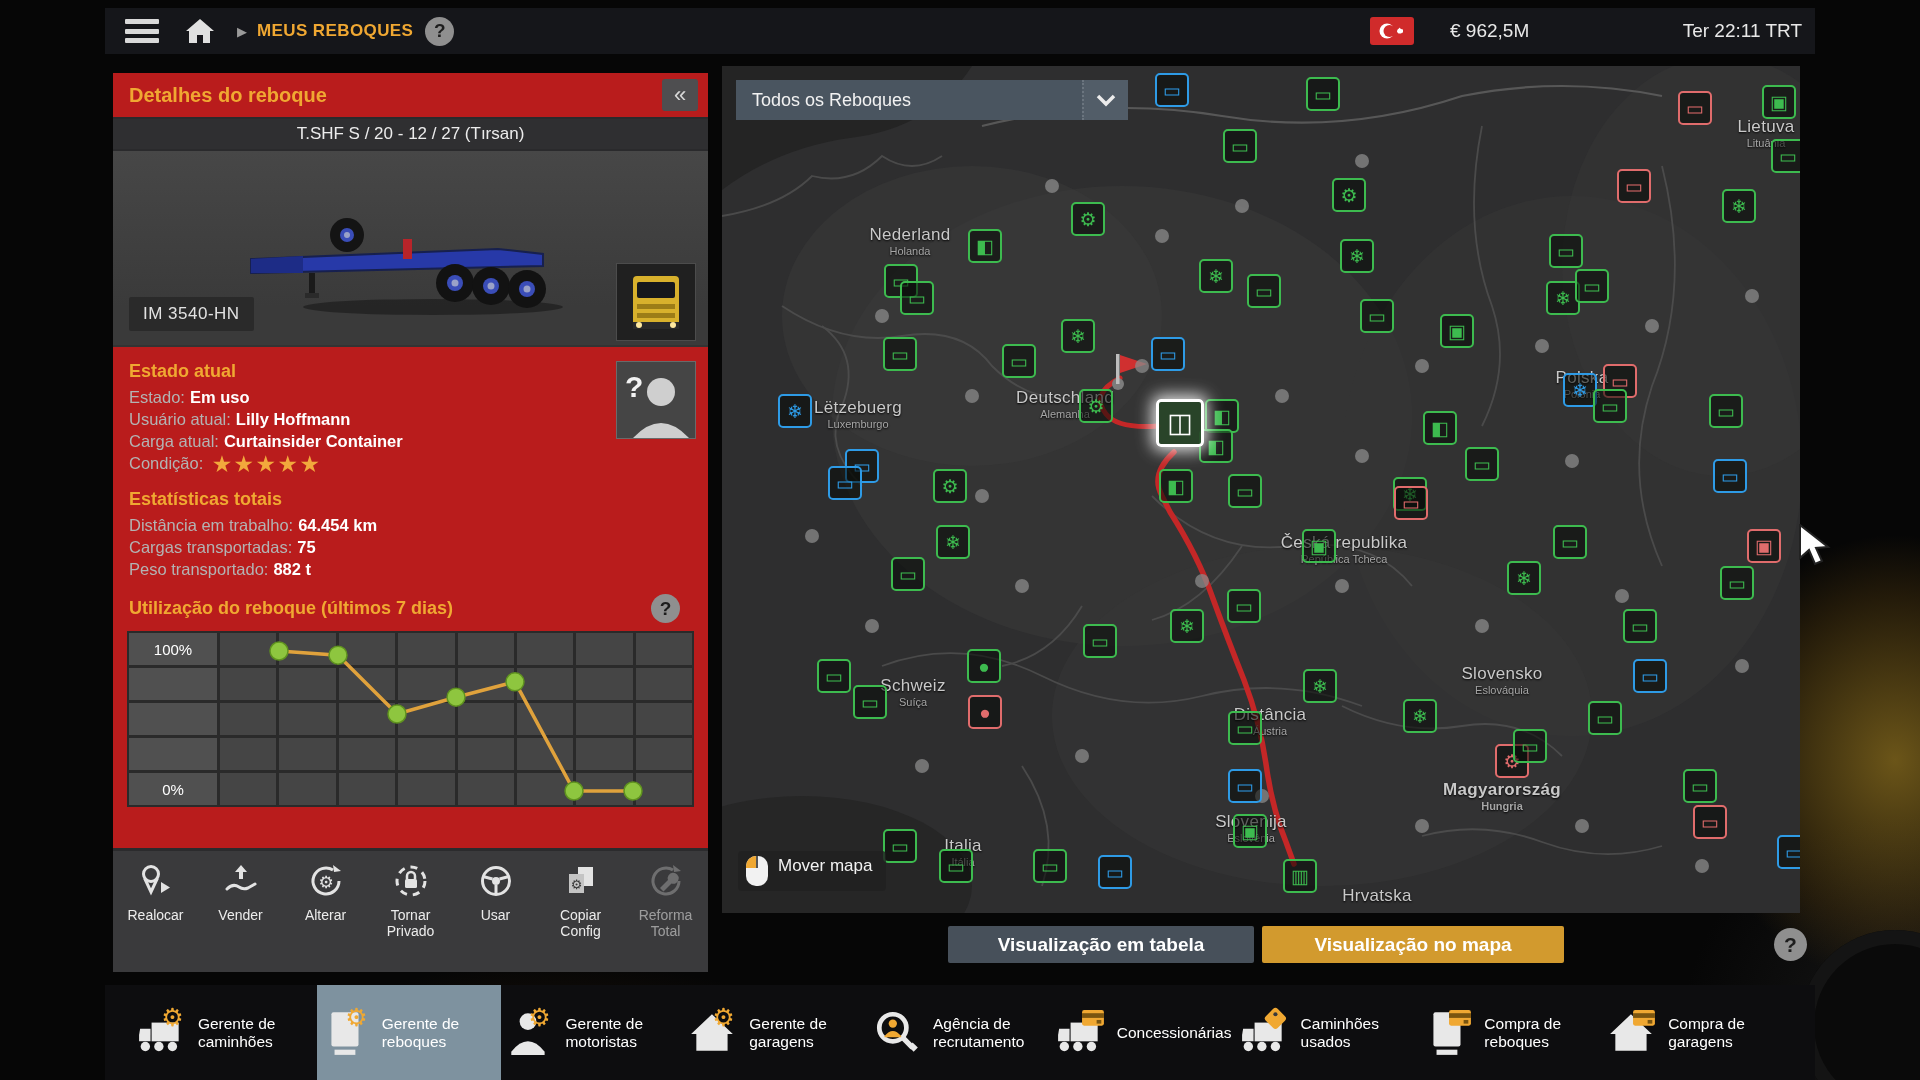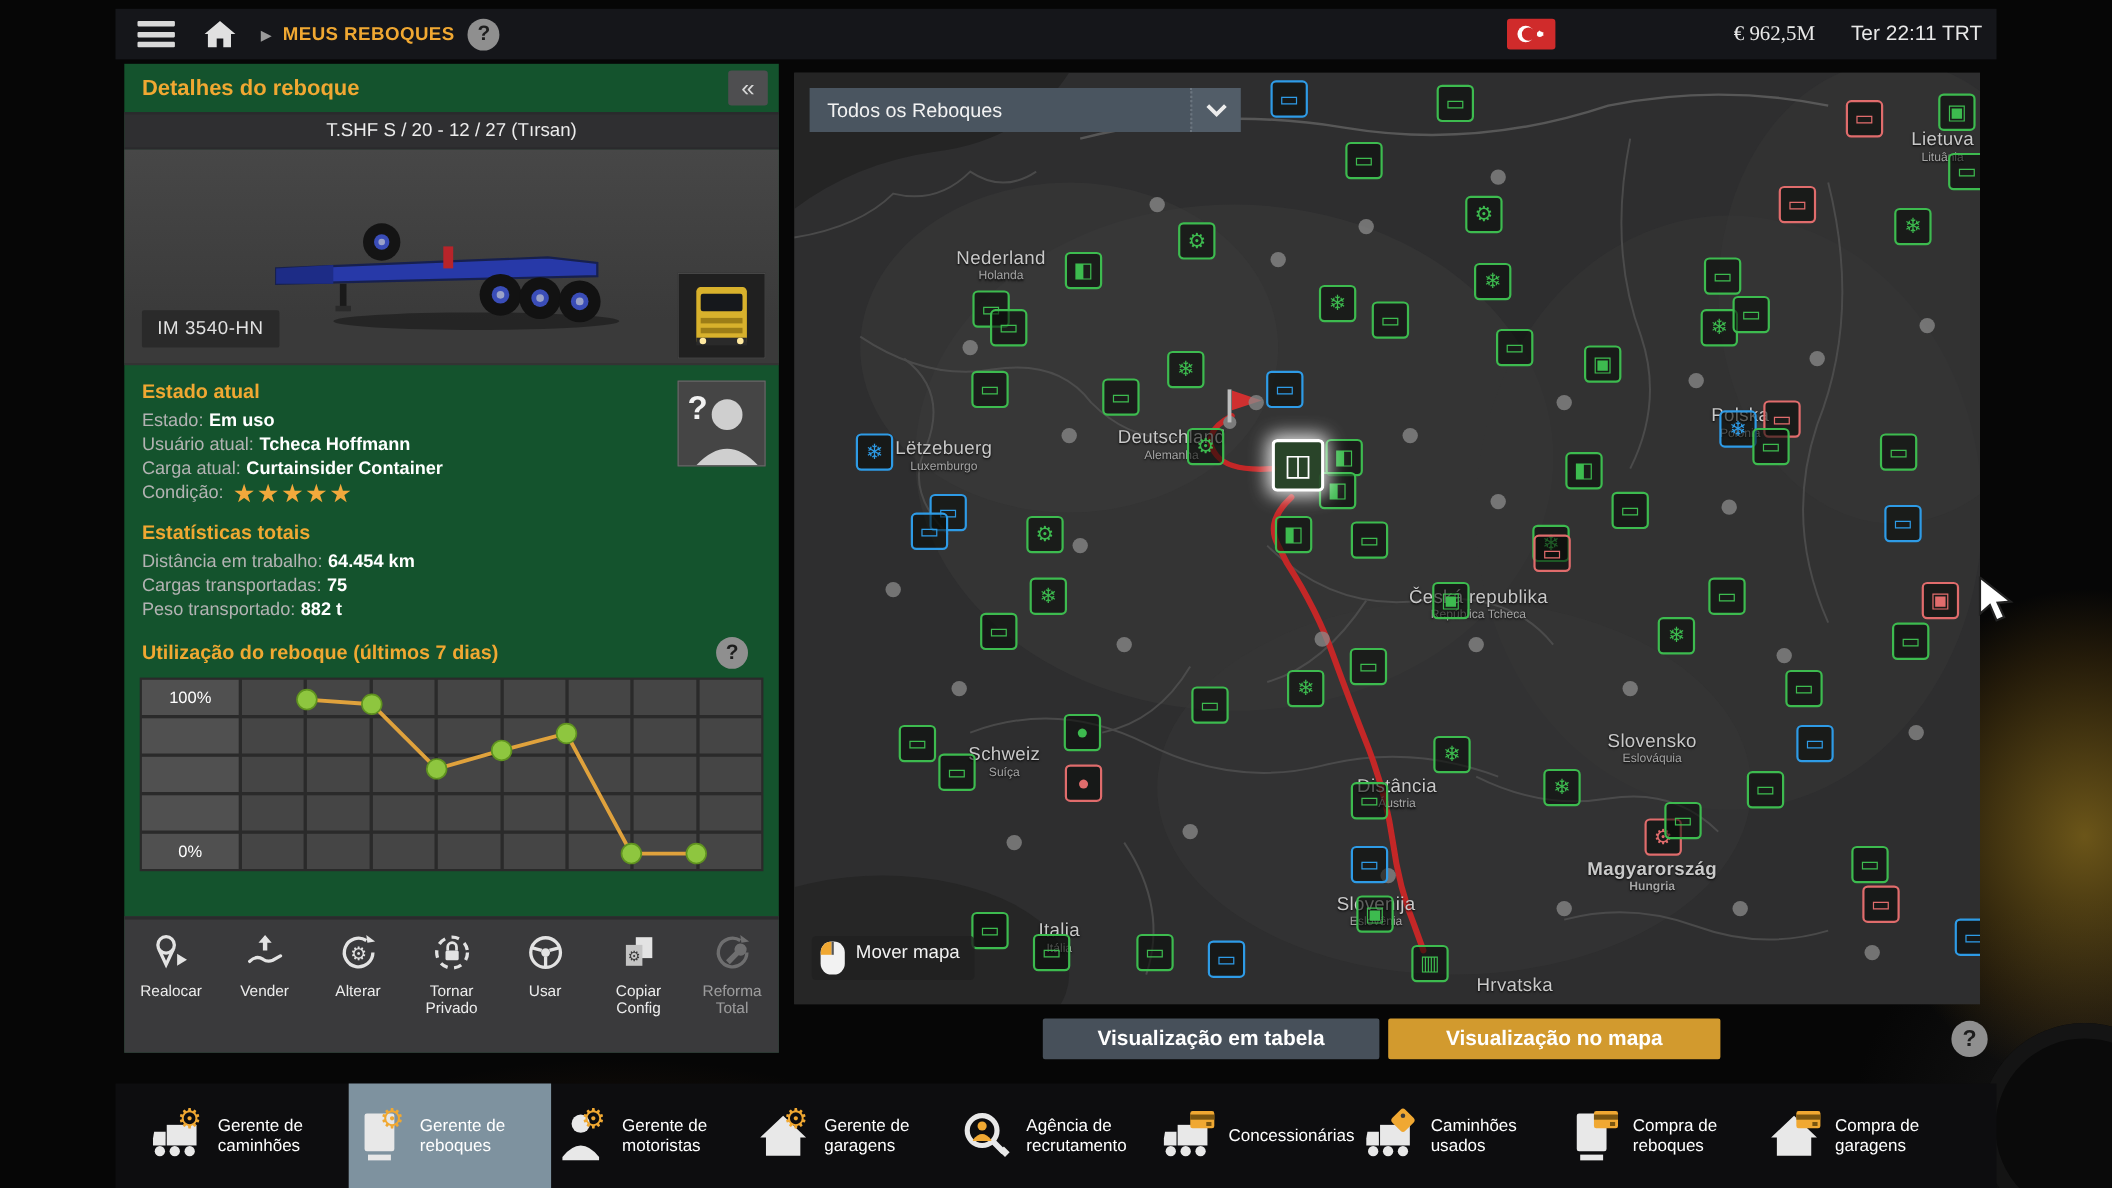--- a/index.html
+++ b/index.html
@@ -20,25 +20,25 @@
     background:#15161a; display:flex; align-items:center; color:#e8e8e8; }
   #hamburger { width:34px; height:24px; margin-left:20px; display:flex; flex-direction:column; justify-content:space-between; cursor:pointer; }
   #hamburger span { display:block; height:5px; background:#d9d9d9; border-radius:1px; }
   .home-svg { margin-left:26px; }
   .crumb-arrow { color:#9a9a9a; font-size:13px; margin:0 10px 0 22px; }
   #breadcrumb { color:#f0a832; font-weight:bold; font-size:17px; letter-spacing:.4px; }
   .help-circle { width:29px; height:29px; border-radius:50%; background:#8f8f8f; color:#1d1d1d;
     font-weight:bold; font-size:19px; display:flex; align-items:center; justify-content:center; }
   #crumb-help { margin-left:12px; }
   #flag { position:absolute; left:1265px; top:9px; width:44px; height:28px; background:#d02b2b; border-radius:3px; overflow:hidden; }
-  #money { position:absolute; left:1345px; width:200px; text-align:right; font-size:19px;font-family:Liberation Serif, serif; }
+  #money { position:absolute; left:1345px; width:200px; text-align:left; font-size:19px; }
   #clock { position:absolute; left:1555px; width:160px; text-align:right; font-size:19px; padding-right:18px; }
 
   
-  #panel { position:absolute; left:113px; top:58px; width:595px; height:899px; background:#14532d; }
+  #panel { position:absolute; left:113px; top:73px; width:595px; height:899px; background:#b91c1c; }
   #panel-header { height:44px; display:flex; align-items:center; justify-content:space-between; padding:0 10px 0 16px; }
   #panel-title { color:#f0a832; font-size:20px; font-weight:bold; }
   #collapse-btn { width:36px; height:32px; background:#4e4e50; border-radius:3px; color:#d8d8d8;
     font-size:22px; display:flex; align-items:center; justify-content:center; cursor:pointer; }
   #name-bar { height:34px; background:#2f2f31; border-top:2px solid #2a2a2c; border-bottom:2px solid #2a2a2c;
     display:flex; align-items:center; justify-content:center; color:#ececec; font-size:17px; }
   #image-area { position:relative; height:196px; background:linear-gradient(#474747,#3a3a3a 80%); border-bottom:2px solid #333; }
   #plate { position:absolute; left:16px; bottom:14px; background:#2a2a2a; color:#e2e2e2; font-size:17px;
     padding:7px 14px; border-radius:2px; letter-spacing:.5px; }
   #truck-thumb { position:absolute; right:12px; bottom:4px; width:80px; height:78px; background:#1d1d1d;
@@ -178,21 +178,21 @@
         <circle cx="22" cy="61" r="3" fill="#ffe9a0"></circle>
           <circle cx="56" cy="61" r="3" fill="#ffe9a0"></circle>
       </svg>
     </div>
   </div>
 
   <div class="section">
     <div class="sec-header">Estado atual</div>
     <div id="estado-rows">
         <div class="kv"><span>Estado:</span><b>Em uso</b></div>
-        <div class="kv"><span>Usuário atual:</span><b>Tcheca Hoffmann</b></div>
+        <div class="kv"><span>Usuário atual:</span><b>Lilly Hoffmann</b></div>
         <div class="kv"><span>Carga atual:</span><b>Curtainsider Container</b></div>
       </div>
     <div class="kv"><span>Condição:</span>
       <b id="stars">★★★★★</b></div>
     <div id="portrait">
       <svg width="78" height="76" viewBox="0 0 78 76">
         <circle cx="44" cy="30" r="14" fill="#cfcfcf"></circle>
         <path d="M16,76 q28,-30 56,0 z" fill="#cfcfcf"></path>
       </svg>
       <span class="q">?</span>

